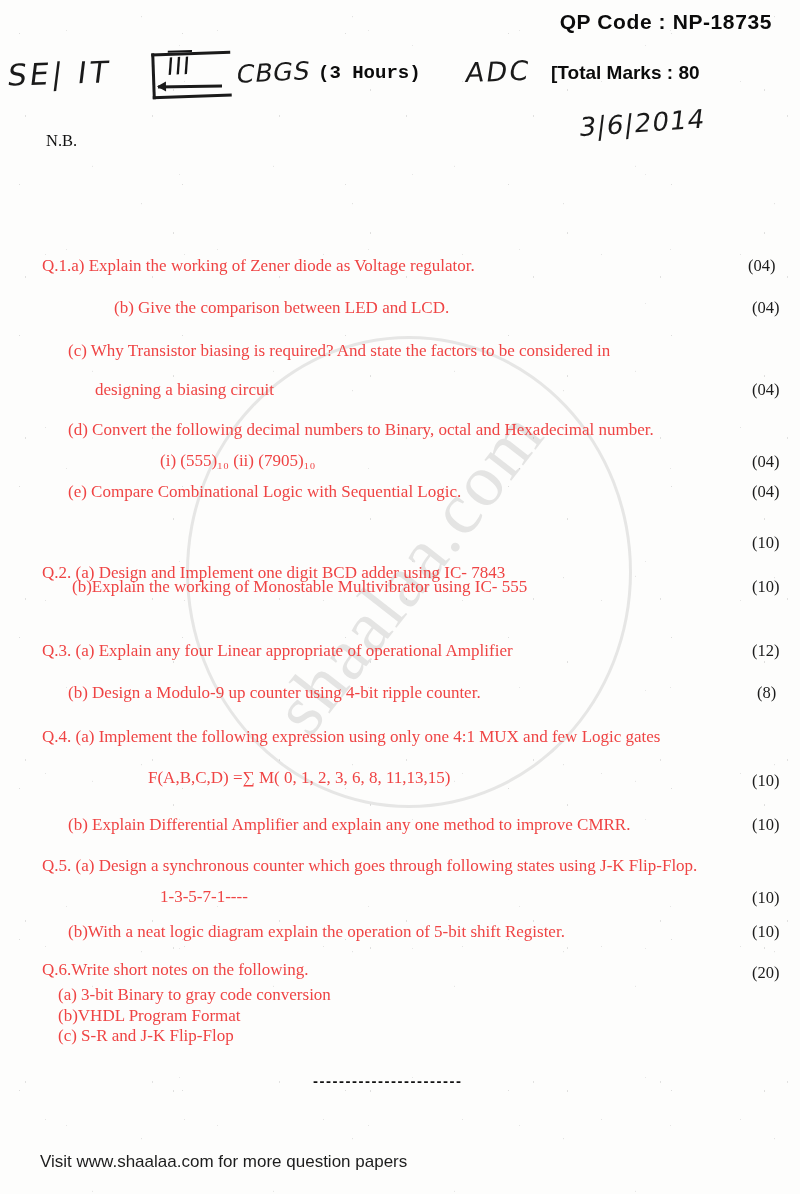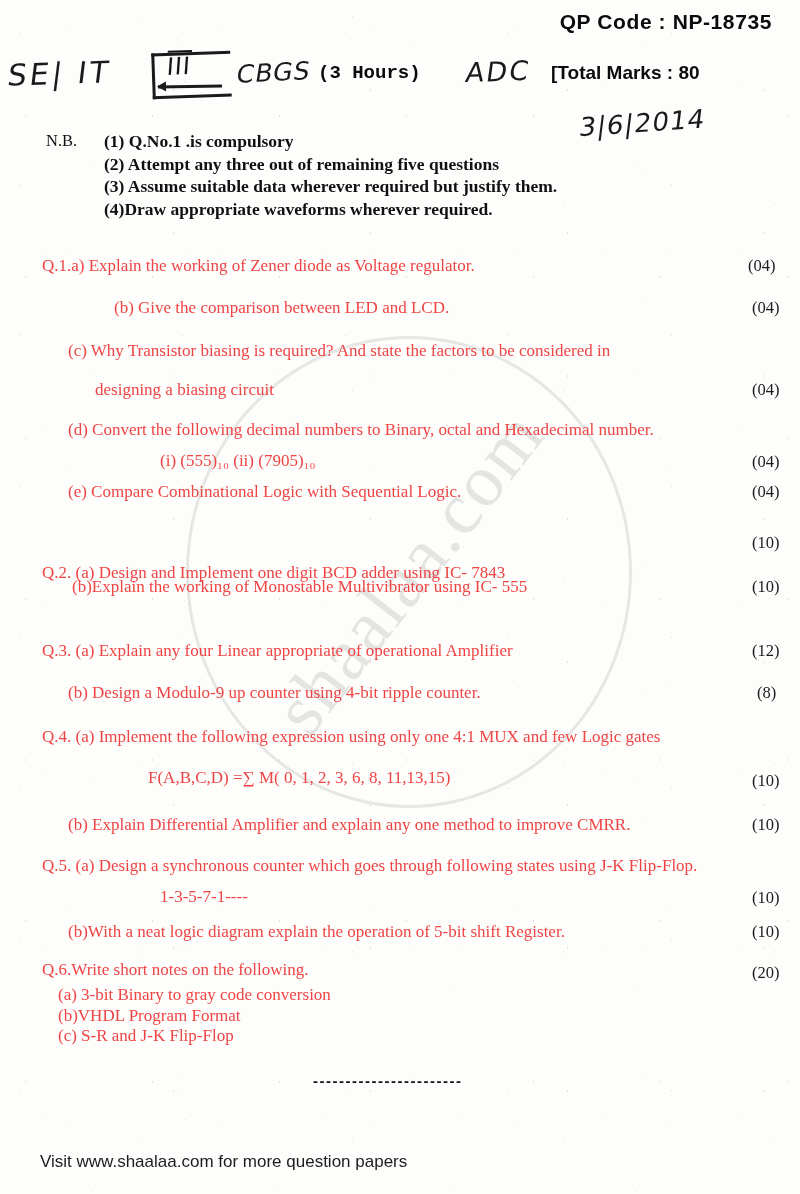--- a/index.html
+++ b/index.html
@@ -250,21 +250,21 @@
     <span class="sem">III</span>
   </div>
   <div class="hw-arrow"></div>
   <div class="layer hand hw-cbgs">CBGS</div>
   <div class="layer hours">(3 Hours)</div>
   <div class="layer hand hw-subject">ADC</div>
   <div class="layer totalmarks">[Total Marks : 80</div>
   <div class="layer hand hw-date">3|6|2014</div>
 
   <div class="layer nb">
-    <span class="nb-label">N.B.</span><span class="nb-list" id="note-list"><div>(1) Q.No.1 .is compulsory</div><div>(2) Attempt any three out of remaining five questions</div><div>(3) Assume suitable data wherever required but justify them.</div><div>(4)Draw appropriate waveforms wherever required.</div></span>
+    <span class="nb-label">N.B.</span>
   </div>
 
   <div id="questions">
       <div class="q-line" style="left: 42px; top: 256px;">Q.1.a) Explain the working of Zener diode as Voltage regulator.</div>
       <div class="q-marks" style="left: 748px; top: 256px;">(04)</div>
       <div class="q-line" style="left: 68px; top: 298px; margin-left: 46px;">(b) Give the comparison between LED and LCD.</div>
       <div class="q-marks" style="left: 752px; top: 298px;">(04)</div>
       <div class="q-line" style="left: 68px; top: 341px;">(c) Why Transistor biasing is required? And state the factors to be considered in</div>
       <div class="q-line" style="left: 95px; top: 380px;">designing a biasing circuit</div>
       <div class="q-marks" style="left: 752px; top: 380px;">(04)</div>

